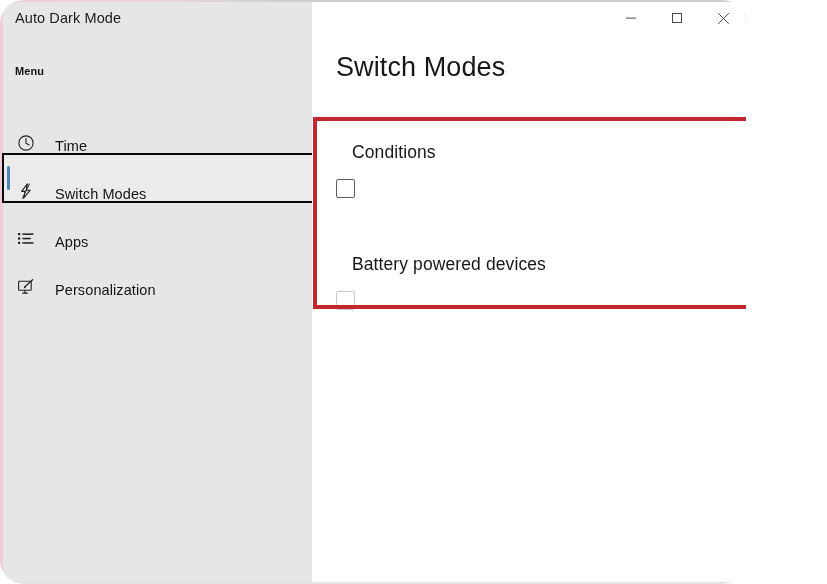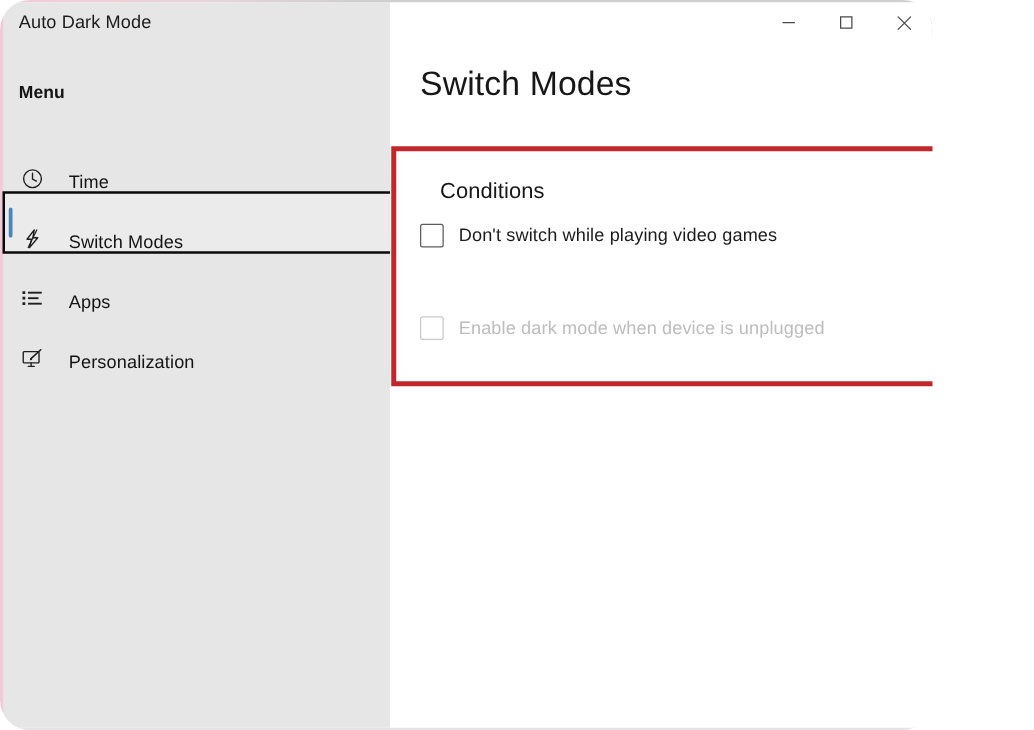--- a/index.html
+++ b/index.html
@@ -69,21 +69,21 @@
     font-size: 14.5px;
     color: #1b1b1b;
     letter-spacing: 0.1px;
     white-space: nowrap;
   }
 
   .menu-heading {
     position: absolute;
     left: 12px;
     top: 63px;
-    font-size: 14px;
+    font-size: 11px;
     font-weight: bold;
     color: #141414;
     letter-spacing: 0.1px;
   }
 
   .nav-list {
     position: absolute;
     left: 0;
     top: 104px;
     width: 309px;
@@ -336,28 +336,27 @@
     </div>
 
     <h1 class="page-title">Switch Modes</h1>
 
     <div class="settings-area">
 
       <h2 class="section-heading">Conditions</h2>
 
       <div class="checkbox-row">
         <span class="cb"></span>
-        <span class="cb-label">Don't switch while playing video games</span>
       </div>
 
       <div class="spacer-lg"></div>
 
+      <h2 class="section-heading">Battery powered devices</h2>
 
       <div class="checkbox-row disabled">
         <span class="cb"></span>
-        <span class="cb-label">Enable dark mode when device is unplugged</span>
       </div>
     </div>
 
     <div id="annotation-box"></div>
   </div>
 
 </div>
 
 </body></html>

